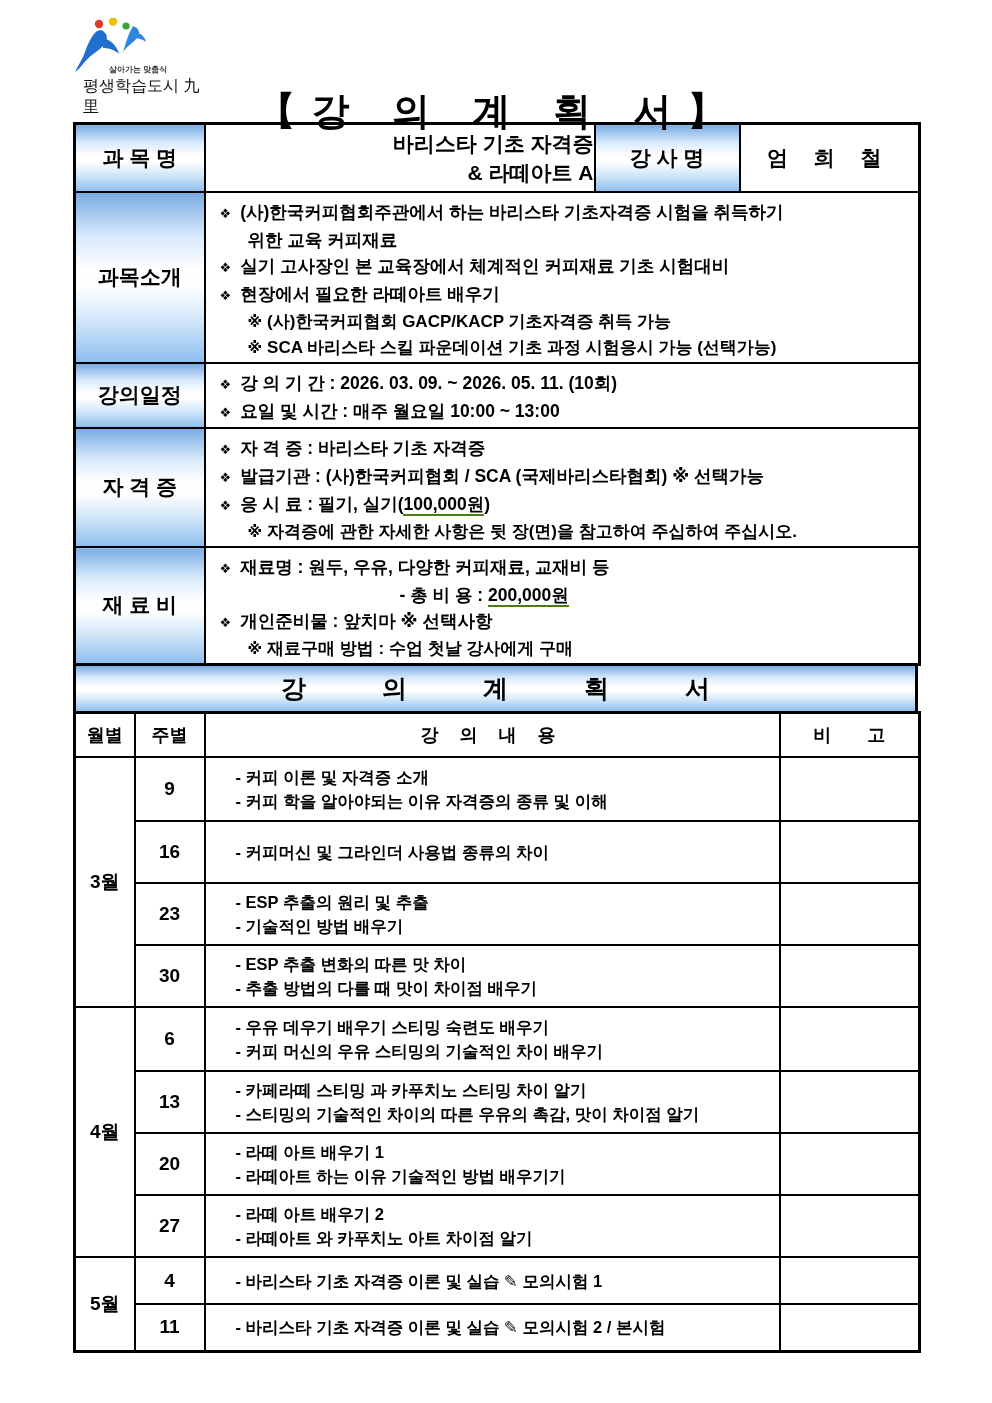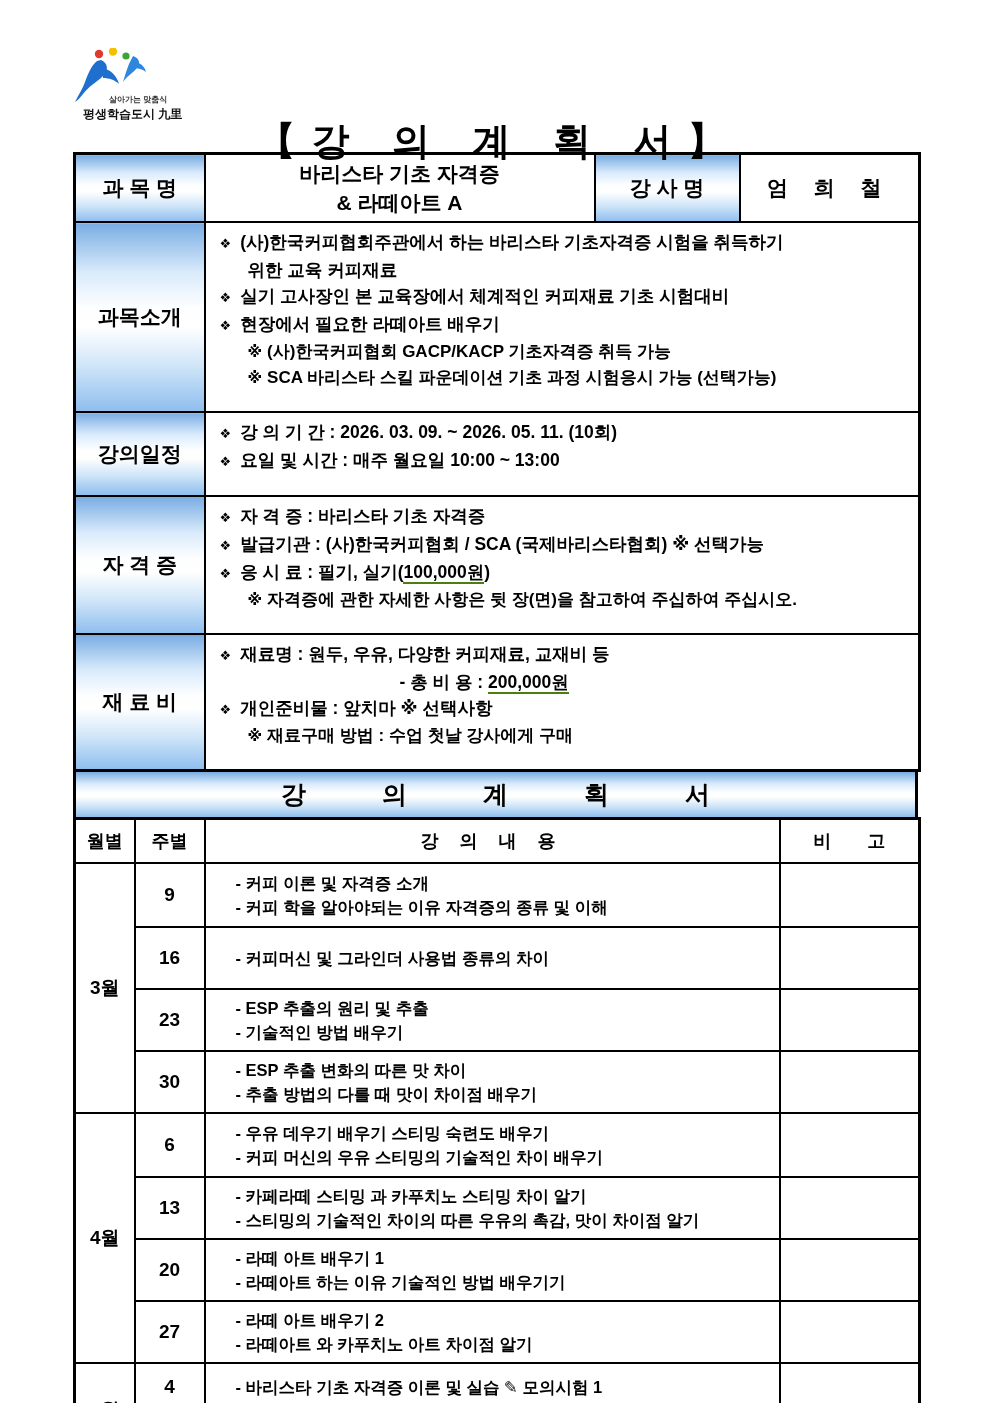--- a/index.html
+++ b/index.html
@@ -6,44 +6,44 @@
   html,body { background:#fff; }
   body {
     width:992px; height:1403px;
     font-family:"Liberation Sans","DejaVu Sans",sans-serif;
     color:#000; font-weight:bold;
     position:relative;
   }
   .page { width:992px; padding:0 73px; position:relative; }
 
   
-  .hdr { position:relative; height:122px;margin-top:30px; }
+  .hdr { position:relative; height:122px; }
   .logo { position:absolute; left:2px; top:18px; width:140px; }
   .logo-tagline { font-size:8px; font-weight:bold; color:#333; margin-left:34px; margin-top:-12px; letter-spacing:0; }
-  .logo-city { font-size:12px; font-weight:bold; color:#111; margin-left:8px; margin-top:1px; }
+  .logo-city { font-size:16px; font-weight:normal; color:#111; margin-left:8px; margin-top:1px; }
   .doc-title {
     position:absolute; left:7px; right:0; top:86px;
     text-align:center; font-size:38px; font-weight:bold;
     letter-spacing:16px; white-space:nowrap;
   }
 
   
   table { border-collapse:collapse; table-layout:fixed; width:845px; }
   td { border:2px solid #000; vertical-align:middle; }
   .outer { border:3px solid #000; }
   .grad {
     background:linear-gradient(180deg,#79ACE2 0%,#D8EAFB 26%,#FDFEFF 45%,#FFFFFF 55%,#CFE5F8 76%,#8FBEEE 100%);
   }
   .hd { text-align:center; font-size:21px; font-weight:bold; }
   .u { border-bottom:2px solid #4d7c0f; }
 
   
-  .subject-val { text-align:center; font-size:21px; line-height:29px; }
+  .subject-val { text-align:right; font-size:21px; line-height:29px; }
   .instr-val { text-align:center; font-size:21px; letter-spacing:10px; }
-  .content { padding:6px 8px 20px 14px; }
+  .content { padding:6px 8px 1px 14px; }
   .ln { font-size:17.5px; line-height:26px; padding-left:28px; text-indent:-28px; white-space:nowrap; }
   .ln .blt { font-size:13px; margin-right:9px; }
   .ln.cont { padding-left:28px; text-indent:0; }
   .ln.sub { padding-left:50px; text-indent:-22px; font-size:17px; }
   .ln.sub .blt { font-size:15px; margin-right:5px; }
   .ln.center-ind { padding-left:180px; text-indent:0; }
 
   
   .banner {
     width:845px; height:45px; border-left:3px solid #000; border-right:3px solid #000;

